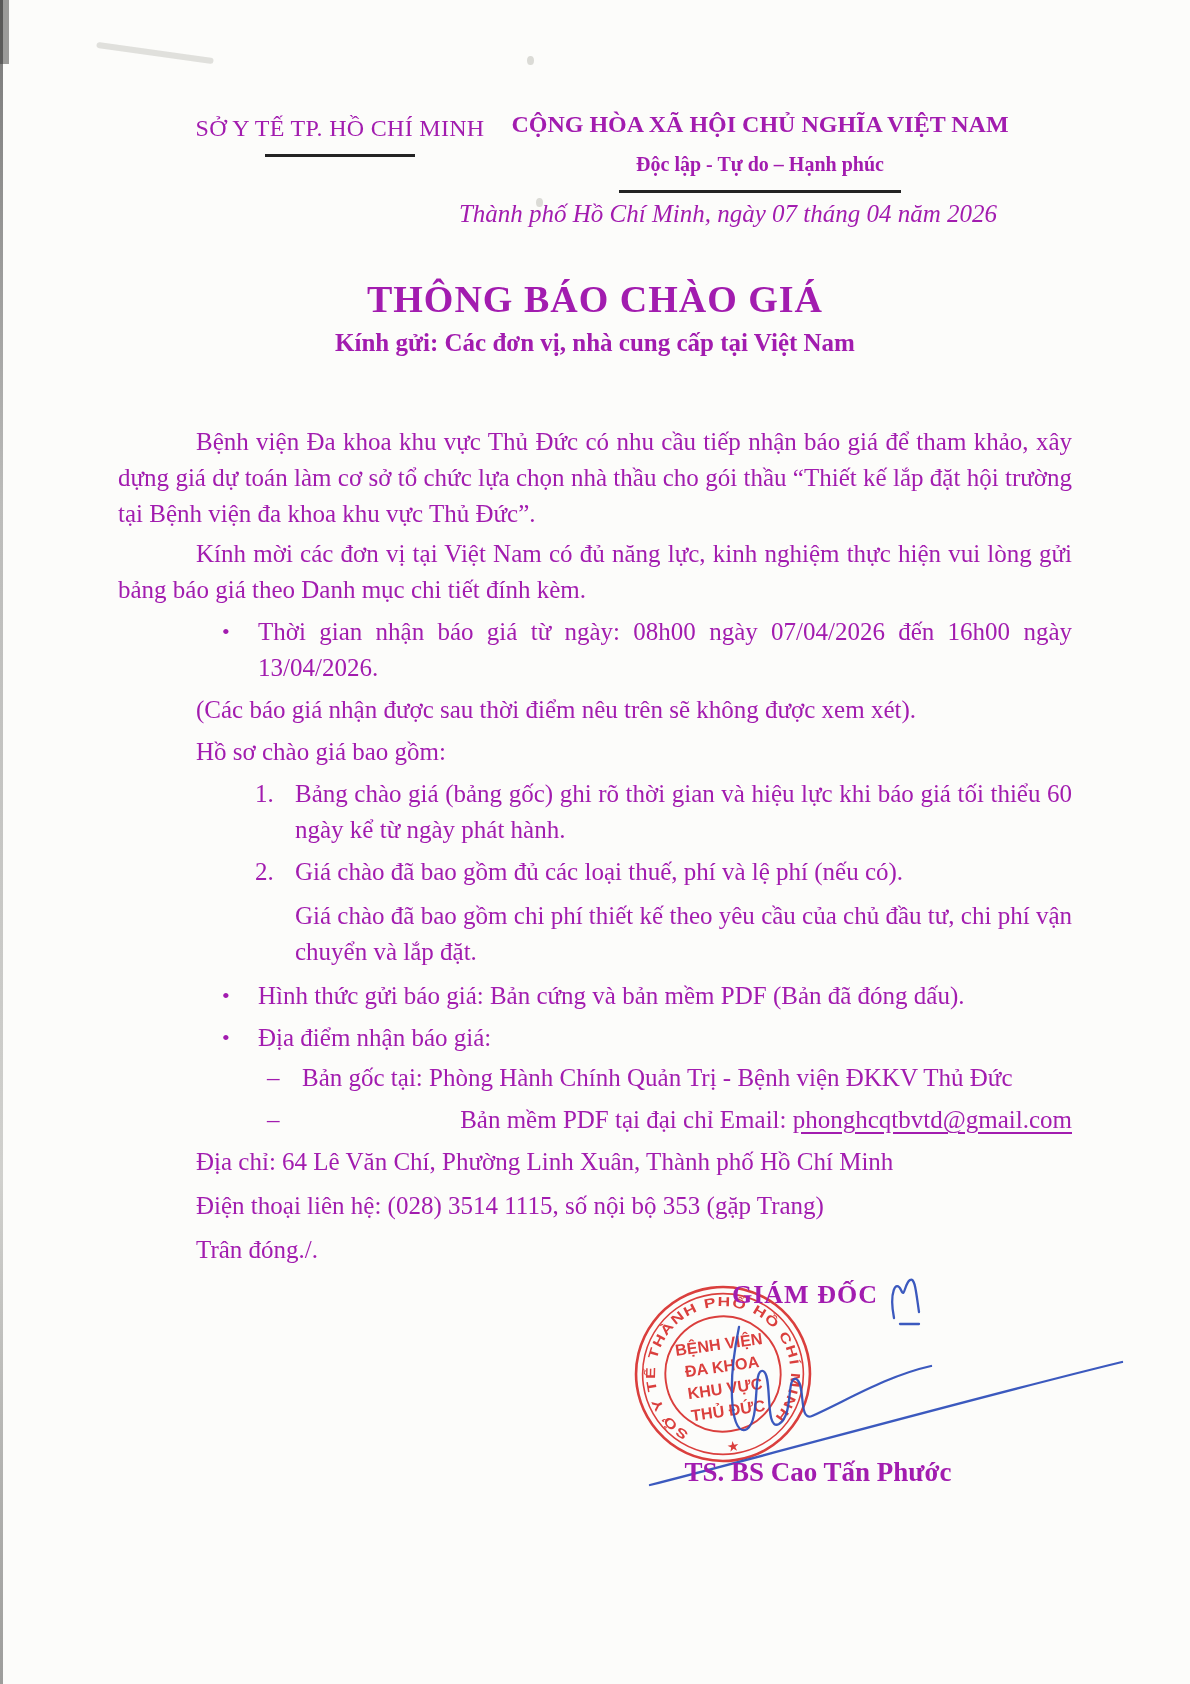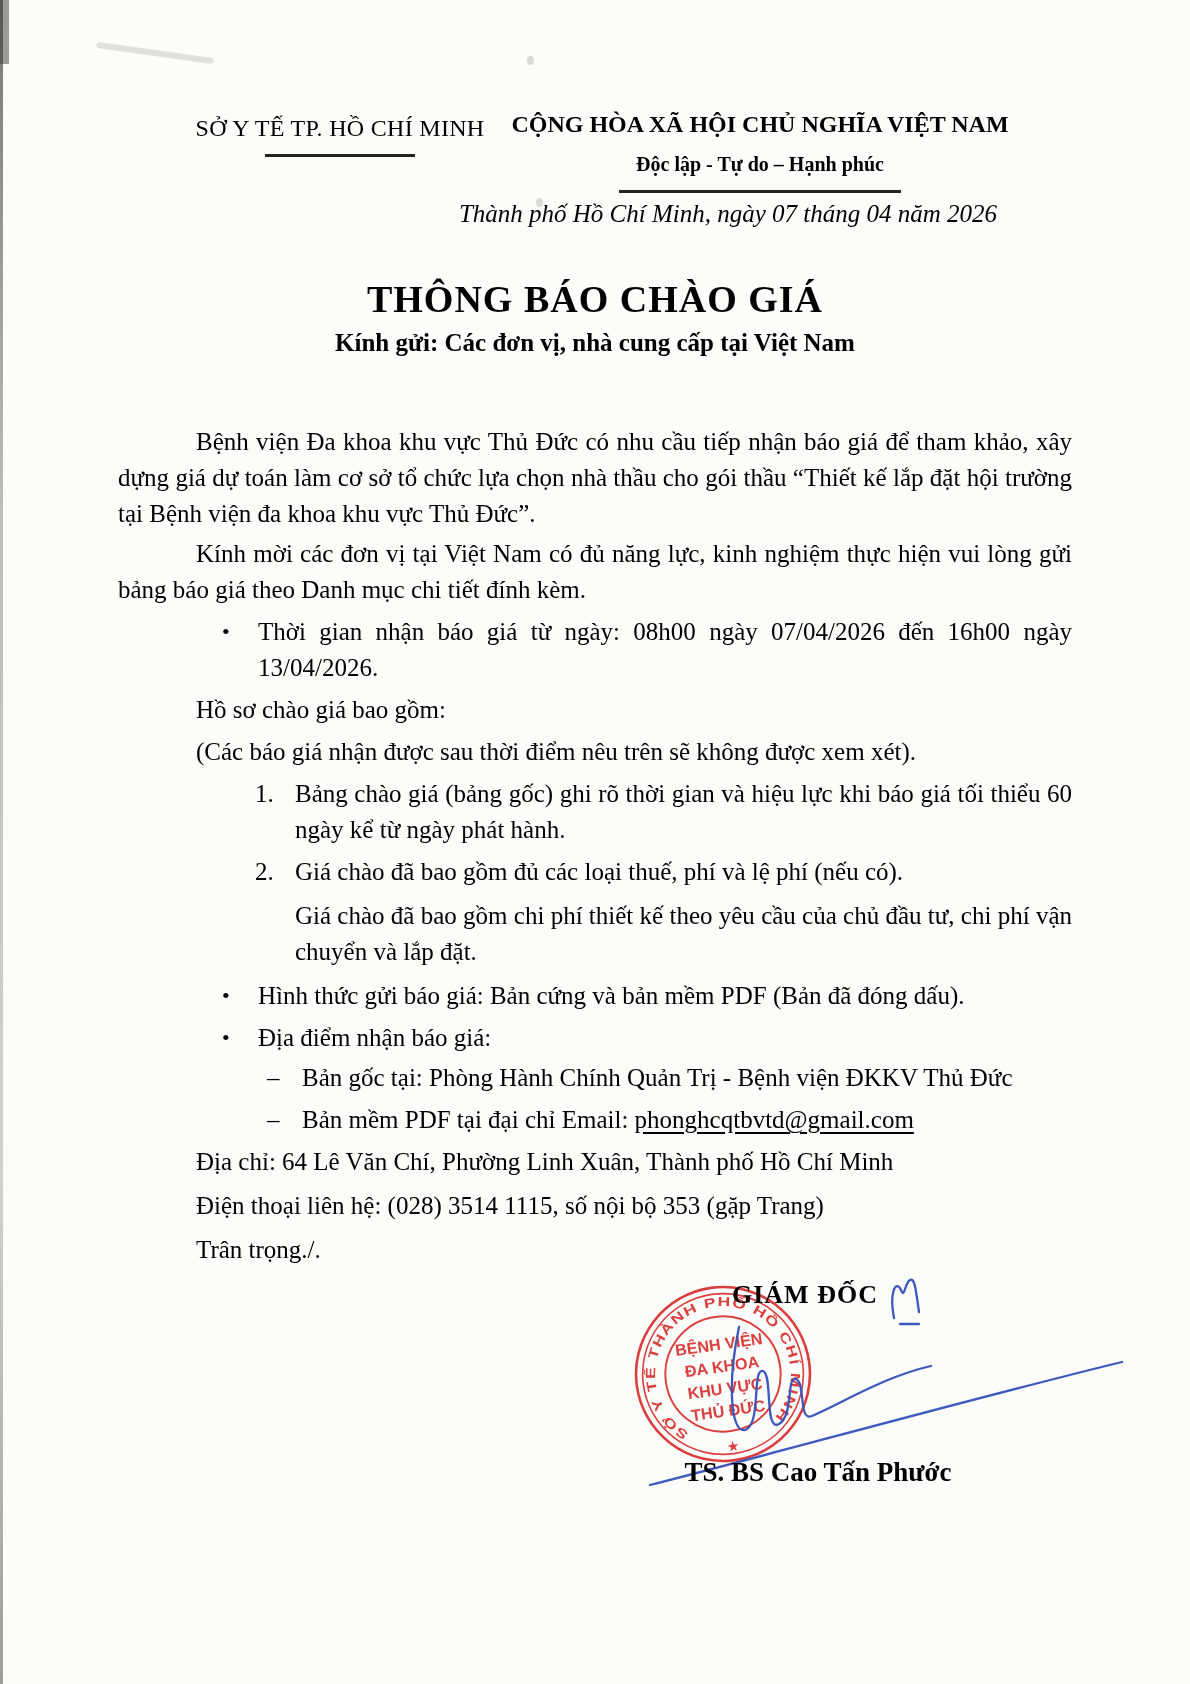--- a/index.html
+++ b/index.html
@@ -2,21 +2,21 @@
 <html><head>
 <meta charset="utf-8">
 <style>
   html,body{margin:0;padding:0;background:#e8e8e6;}
   .page{
     position:relative;
     width:1190px;height:1684px;
     margin:0 auto;
     background:#fcfcfa;
     overflow:hidden;
-    color:#000000;
+    color:#a21caf;
     font-family:"Liberation Serif","DejaVu Serif",serif;
   }
   
   .scan-edge{position:absolute;left:0;top:0;width:3px;height:100%;
     background:linear-gradient(#2f2f2f,#9a9a98 30%,#b9b9b5 70%,#6a6a68);opacity:.65;}
   .scan-corner{position:absolute;left:0;top:0;width:9px;height:64px;background:#3a3a38;opacity:.5;}
   .scan-streak{position:absolute;left:96px;top:50px;width:118px;height:6px;background:#c9c9c3;
     transform:rotate(8deg);opacity:.55;border-radius:3px;}
   .speck{position:absolute;width:7px;height:9px;background:#b9b9b2;opacity:.5;border-radius:50%;}
 
@@ -98,23 +98,23 @@
     <div class="salutation">Kính gửi: Các đơn vị, nhà cung cấp tại Việt Nam</div>
 
     <div class="para first">Bệnh viện Đa khoa khu vực Thủ Đức có nhu cầu tiếp nhận báo giá để tham khảo, xây dựng giá dự toán làm cơ sở tổ chức lựa chọn nhà thầu cho gói thầu “Thiết kế lắp đặt hội trường tại Bệnh viện đa khoa khu vực Thủ Đức”.</div>
     <div class="para">Kính mời các đơn vị tại Việt Nam có đủ năng lực, kinh nghiệm thực hiện vui lòng gửi bảng báo giá theo Danh mục chi tiết đính kèm.</div>
 
     <div class="row">
       <div class="b-marker">•</div>
       <div class="txt">Thời gian nhận báo giá từ ngày: 08h00 ngày 07/04/2026 đến 16h00 ngày 13/04/2026.</div>
     </div>
 
+    <div class="indent-line">(Các báo giá nhận được sau thời điểm nêu trên sẽ không được xem xét).</div>
+
     <div class="indent-line">Hồ sơ chào giá bao gồm:</div>
-
-    <div class="indent-line">(Các báo giá nhận được sau thời điểm nêu trên sẽ không được xem xét).</div>
 
     <div class="row">
       <div class="n-marker">1.</div>
       <div class="txt">Bảng chào giá (bảng gốc) ghi rõ thời gian và hiệu lực khi báo giá tối thiểu 60 ngày kể từ ngày phát hành.</div>
     </div>
 
     <div class="row">
       <div class="n-marker">2.</div>
       <div class="txt">Giá chào đã bao gồm đủ các loại thuế, phí và lệ phí (nếu có).</div>
     </div>
@@ -131,26 +131,26 @@
       <div class="txt" style="text-align:left;">Địa điểm nhận báo giá:</div>
     </div>
 
     <div class="row" style="margin-top:4px;">
       <div class="d-marker">–</div>
       <div class="txt" style="text-align:left;">Bản gốc tại: Phòng Hành Chính Quản Trị - Bệnh viện ĐKKV Thủ Đức</div>
     </div>
 
     <div class="row">
       <div class="d-marker">–</div>
-      <div class="txt" style="text-align:left;"><span>Bản mềm PDF tại đại chỉ Email: </span><span class="email">phonghcqtbvtd@gmail.com</span></div>
+      <div class="txt" style="text-align:right;"><span>Bản mềm PDF tại đại chỉ Email: </span><span class="email">phonghcqtbvtd@gmail.com</span></div>
     </div>
 
     <div class="indent-line">Địa chỉ: 64 Lê Văn Chí, Phường Linh Xuân, Thành phố Hồ Chí Minh</div>
     <div class="indent-line" style="margin-top:8px;">Điện thoại liên hệ: (028) 3514 1115, số nội bộ 353 (gặp Trang)</div>
-    <div class="indent-line" style="margin-top:8px;">Trân trọng./.</div>
+    <div class="indent-line" style="margin-top:8px;">Trân đóng./.</div>
   </div>
 
   <div class="sig-block">
 
     <svg class="stamp" viewBox="0 0 180 180">
       <circle cx="90" cy="90" r="86" fill="none" stroke="#d8302e" stroke-width="2.6"></circle>
       <circle cx="90" cy="90" r="79.5" fill="none" stroke="#d8302e" stroke-width="1.6"></circle>
       <circle cx="90" cy="90" r="57" fill="none" stroke="#d8302e" stroke-width="1.9"></circle>
       <defs>
         <path id="ringArc" d="M 48.7 142.8 A 67 67 0 1 1 131.2 142.8" fill="none"></path>

